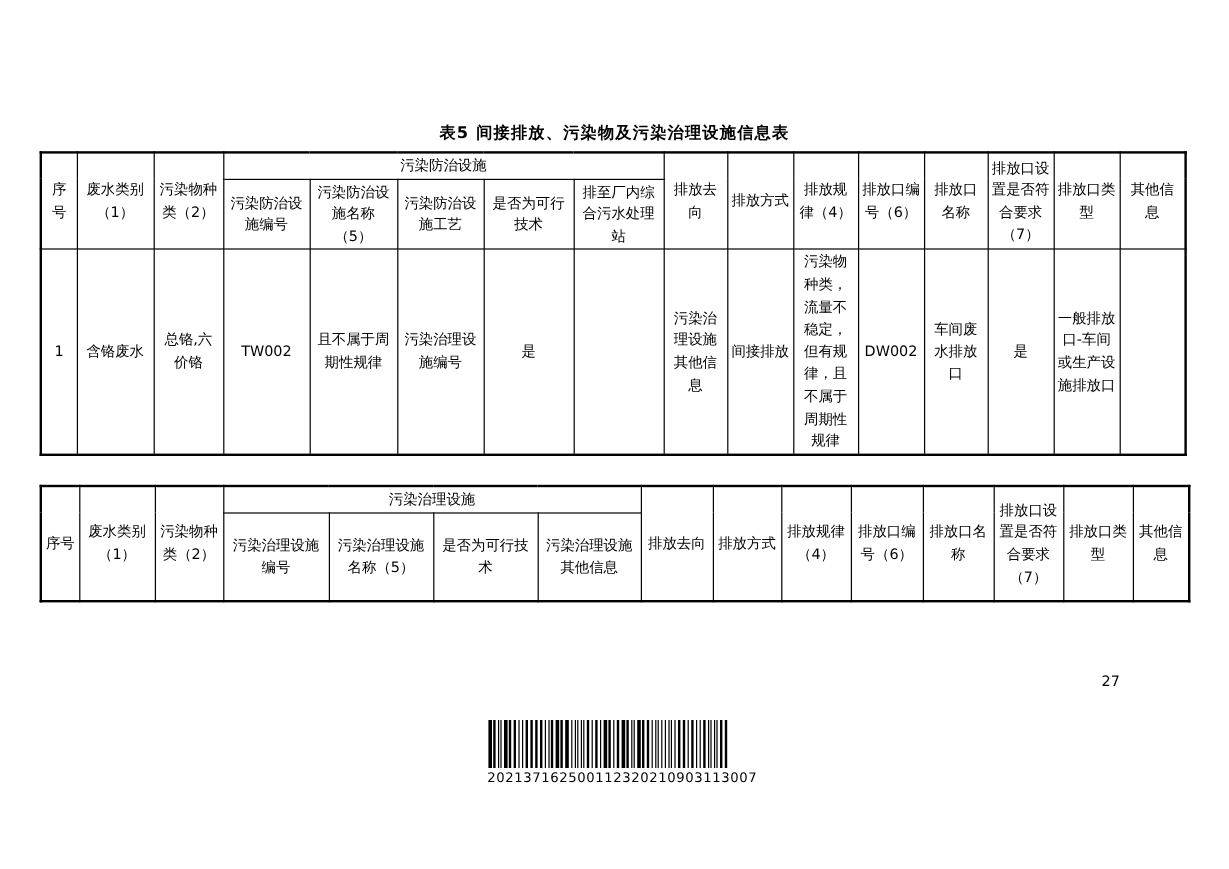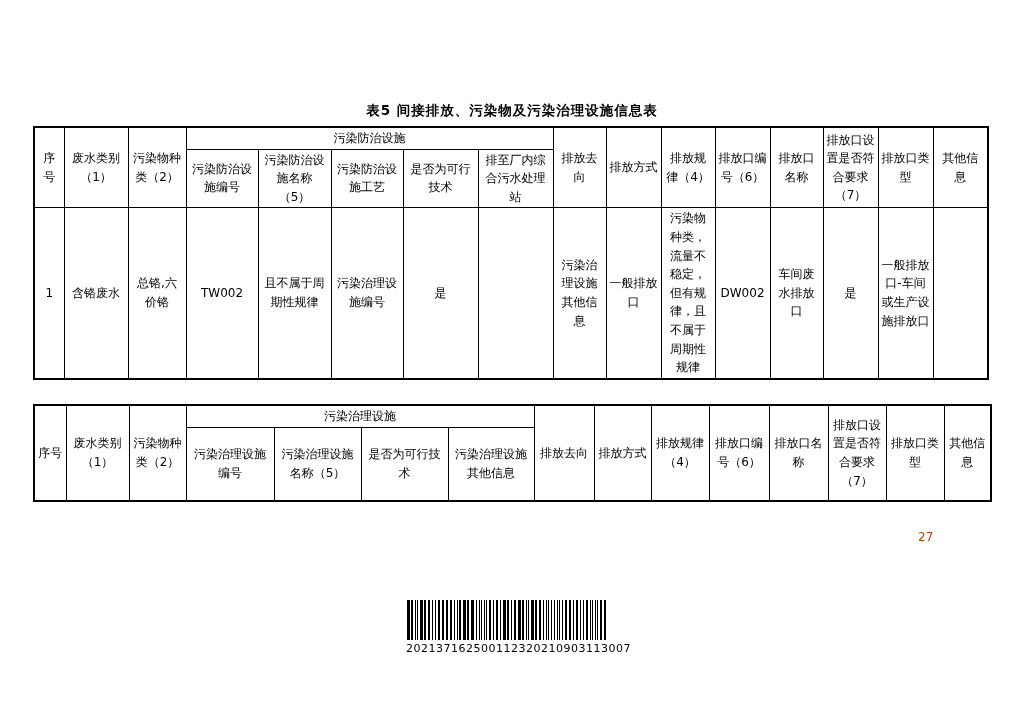--- a/index.html
+++ b/index.html
@@ -25,21 +25,21 @@
     text-align:center;vertical-align:middle;
     padding:1px 3px;line-height:1.55;
     overflow:hidden;word-break:break-all;
   }
   #table1 tr.group-row{height:22px;}
   #table1 tr.sub-row{height:54px;}
   #table1 tr.data-row{height:170px;}
   #table2 tr.group-row{height:22px;}
   #table2 tr.sub-row{height:74px;}
   .page-number{
-    position:absolute;left:918px;top:530px;font-size:12px;color:#c2410c;
+    position:absolute;left:918px;top:561px;font-size:12px;color:#000000;
   }
   .barcode-wrap{
     position:absolute;left:406px;top:600px;width:214px;text-align:center;
   }
   .barcode-bars{
     height:40px;width:212px;margin:0 auto;
     display:flex;align-items:stretch;justify-content:flex-start;
   }
   .barcode-bars .bar{display:inline-block;height:100%;background:#000;flex:0 0 auto;}
   .barcode-text{
@@ -96,21 +96,21 @@
   <tr class="data-row">
     <td>1</td>
     <td>含铬废水</td>
     <td>总铬,六价铬</td>
     <td>TW002</td>
     <td>且不属于周期性规律</td>
     <td>污染治理设施编号</td>
     <td>是</td>
     <td></td>
     <td>污染治理设施其他信息</td>
-    <td>一般排放口</td>
+    <td>间接排放</td>
     <td>污染物种类，流量不稳定，但有规律，且不属于周期性规律</td>
     <td>DW002</td>
     <td>车间废水排放口</td>
     <td>是</td>
     <td>一般排放口-车间或生产设施排放口</td>
     <td></td>
   </tr>
 </tbody>
   </table>
 

